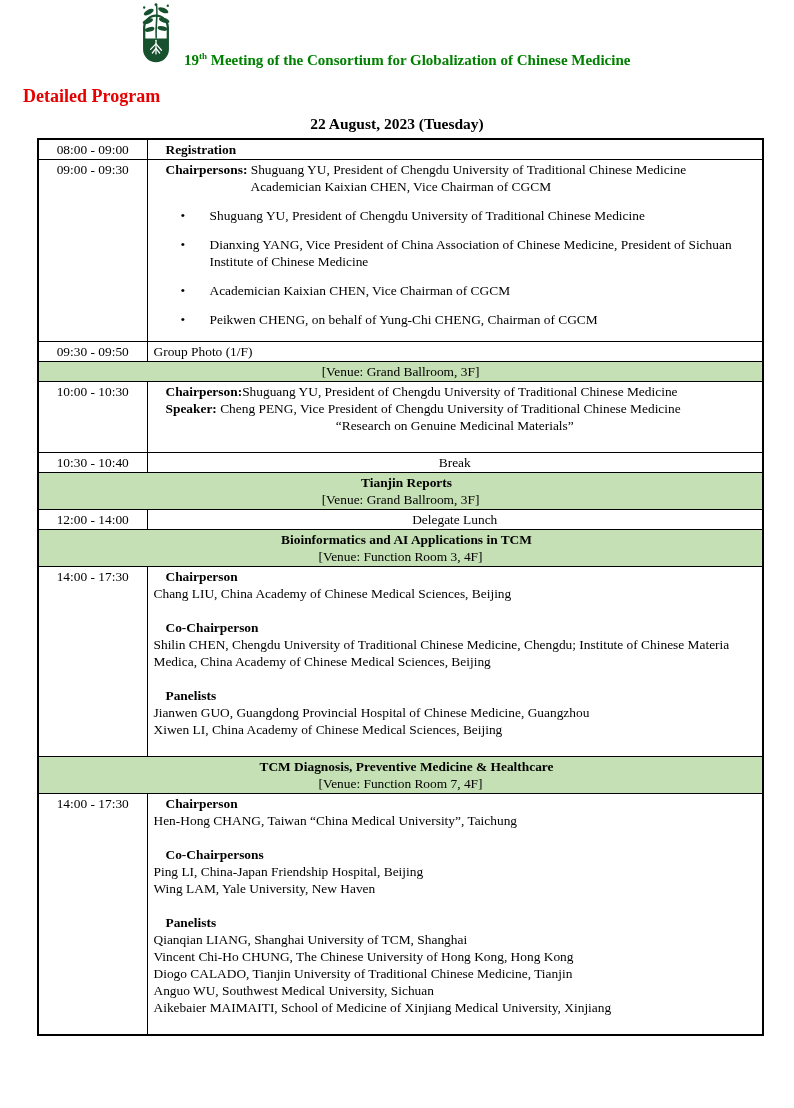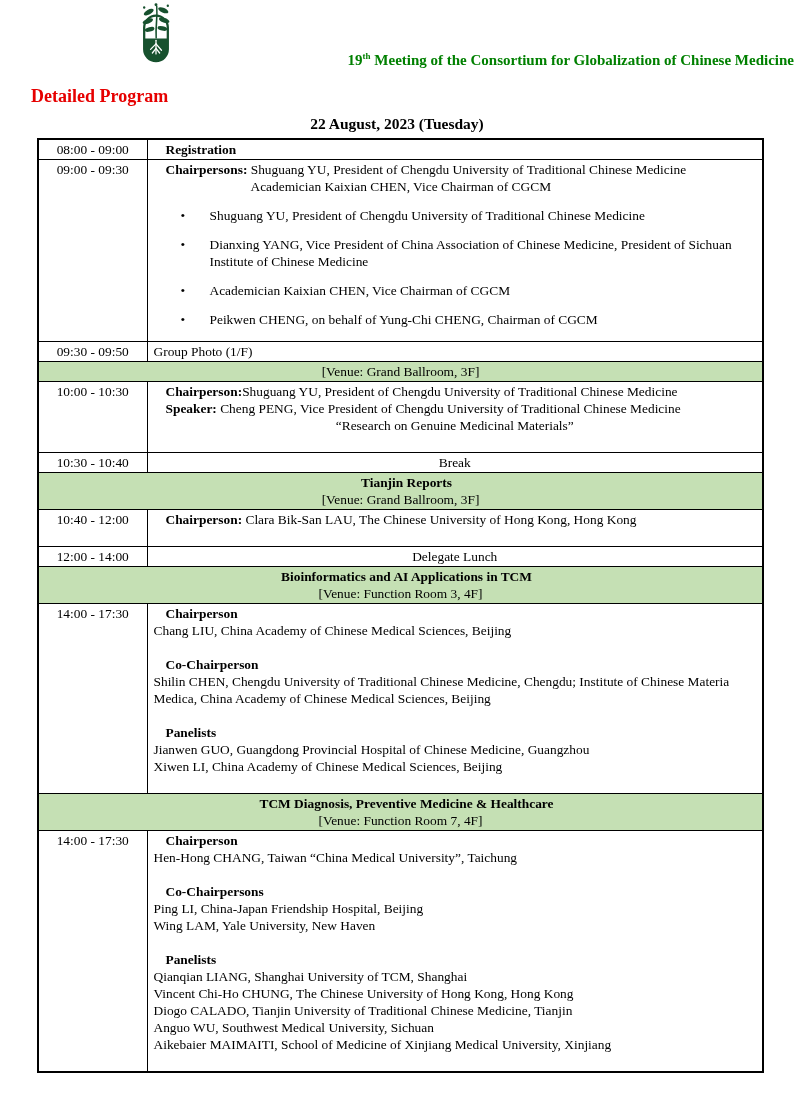--- a/index.html
+++ b/index.html
@@ -7,33 +7,33 @@
   body {
     width: 794px; height: 1108px;
     font-family: "Liberation Serif", serif;
     color: #000;
   }
   .page { position: relative; width: 794px; height: 1108px; overflow: hidden; }
 
   
   .brand-row {
     display: flex; align-items: flex-end;
-    padding: 10px 0 0 136px; height: 70px; justify-content: space-between;
+    padding: 10px 0 0 136px; height: 70px;
   }
   .logo { flex: 0 0 auto; }
   .main-title {
     color: var(--green-text, #008000);
     font-weight: bold; font-size: 15px;
     margin: 0 0 2px 8px; line-height: 1.1;
   }
   .main-title sup { font-size: 9px; }
   .section-title {
     color: var(--red-text, #e60000);
     font-weight: bold; font-size: 18px;
-    margin: 17px 0 0 31px; line-height: 1.1;
+    margin: 17px 0 0 23px; line-height: 1.1;
   }
   .date-title {
     text-align: center; font-weight: bold; font-size: 15.5px;
     margin: 8px 0 5px 0; line-height: 1.2;
   }
 
   
   table.program {
     border-collapse: collapse;
     margin-left: 37px;
@@ -149,27 +149,20 @@
             <div class="line center">Break</div>
           </td>
         </tr>
         <tr>
           <td colspan="2" class="banner green">
             <div class="line b">Tianjin Reports</div>
             <div class="line">[Venue: Grand Ballroom, 3F]</div>
           </td>
         </tr>
         <tr>
-          <td class="time">10:40 - 12:00</td>
-          <td class="content">
-            <div class="line"><span class="b">Chairperson:</span> Clara Bik-San LAU, The Chinese University of Hong Kong, Hong Kong</div>
-            <div class="line">&nbsp;</div>
-          </td>
-        </tr>
-        <tr>
           <td class="time">12:00 - 14:00</td>
           <td class="content">
             <div class="line center">Delegate Lunch</div>
           </td>
         </tr>
         <tr>
           <td colspan="2" class="banner green">
             <div class="line b">Bioinformatics and AI Applications in TCM</div>
             <div class="line">[Venue: Function Room 3, 4F]</div>
           </td>

